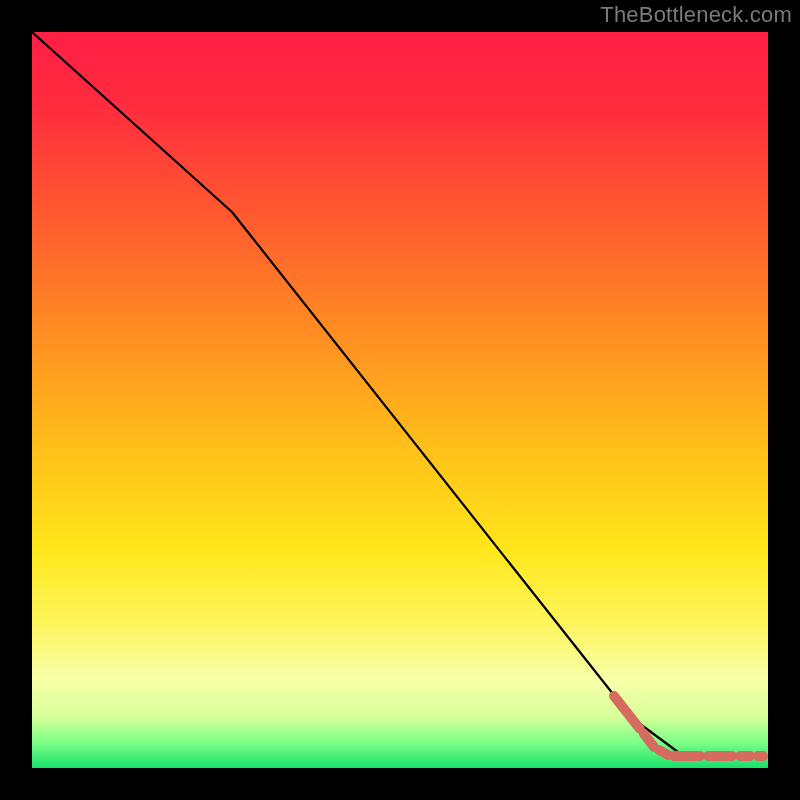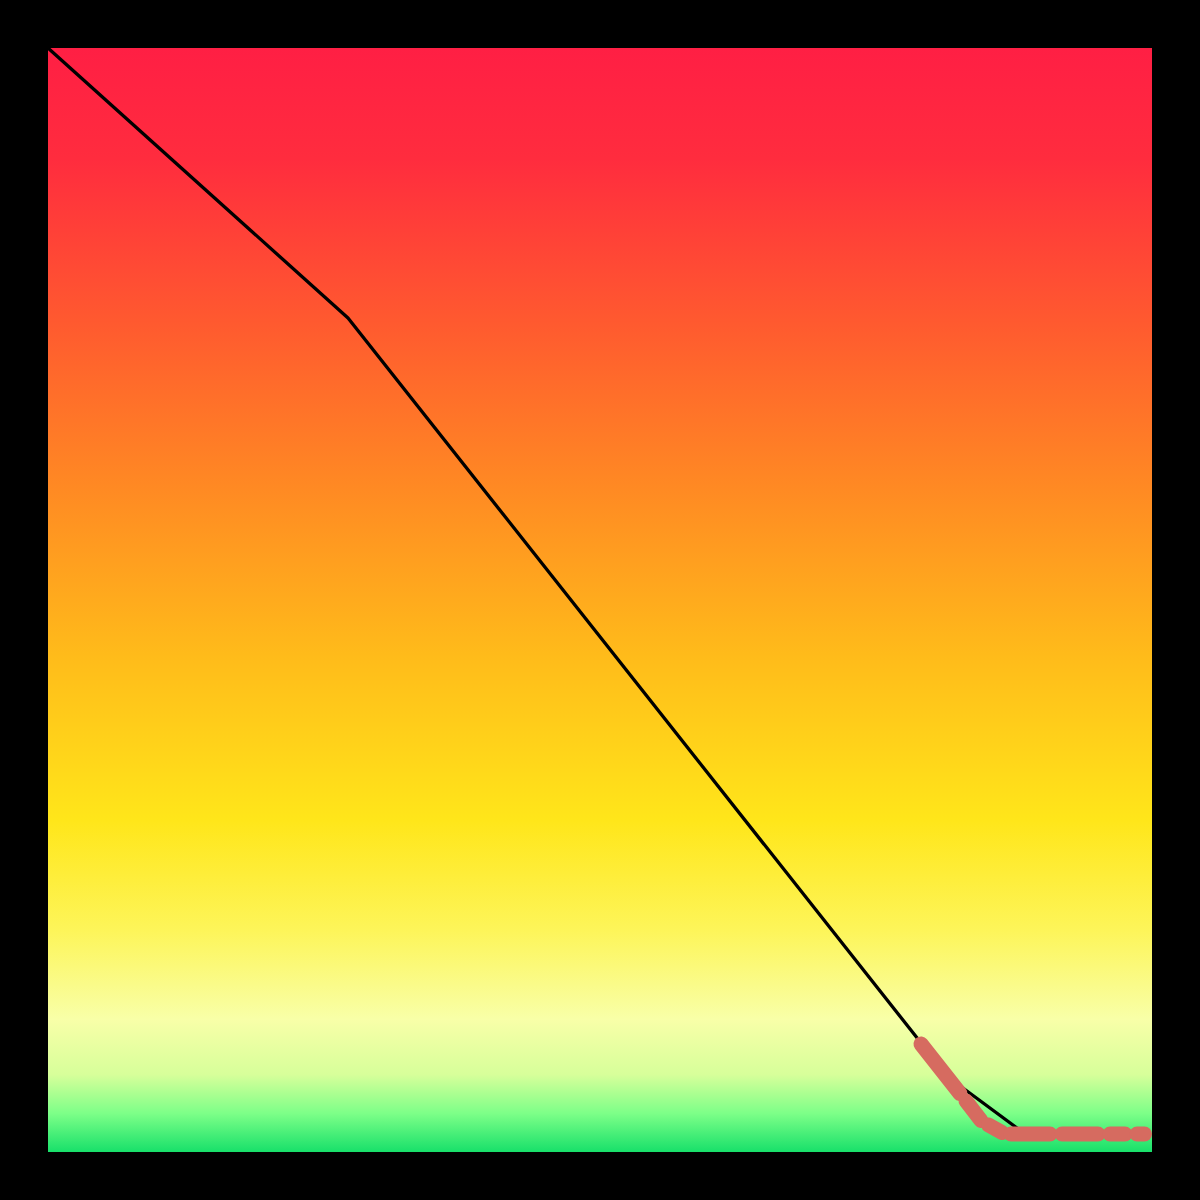--- a/index.html
+++ b/index.html
@@ -39,20 +39,21 @@
     display: block;
     width: 736px;
     height: 736px;
   }
 </style>
 </head>
 <body>
 
 <div class="frame">
 
+  <div class="watermark">TheBottleneck.com</div>
 
   <div class="plot-area">
     <svg id="plot-svg" viewBox="0 0 736 736">
       <defs>
         <linearGradient id="bg-grad" x1="0" y1="0" x2="0" y2="1">
             <stop offset="0%" stop-color="#ff1f44"></stop>
             <stop offset="10%" stop-color="#ff2c3e"></stop>
             <stop offset="25%" stop-color="#ff5a2f"></stop>
             <stop offset="40%" stop-color="#ff8a23"></stop>
             <stop offset="55.00000000000001%" stop-color="#ffbb1a"></stop>

